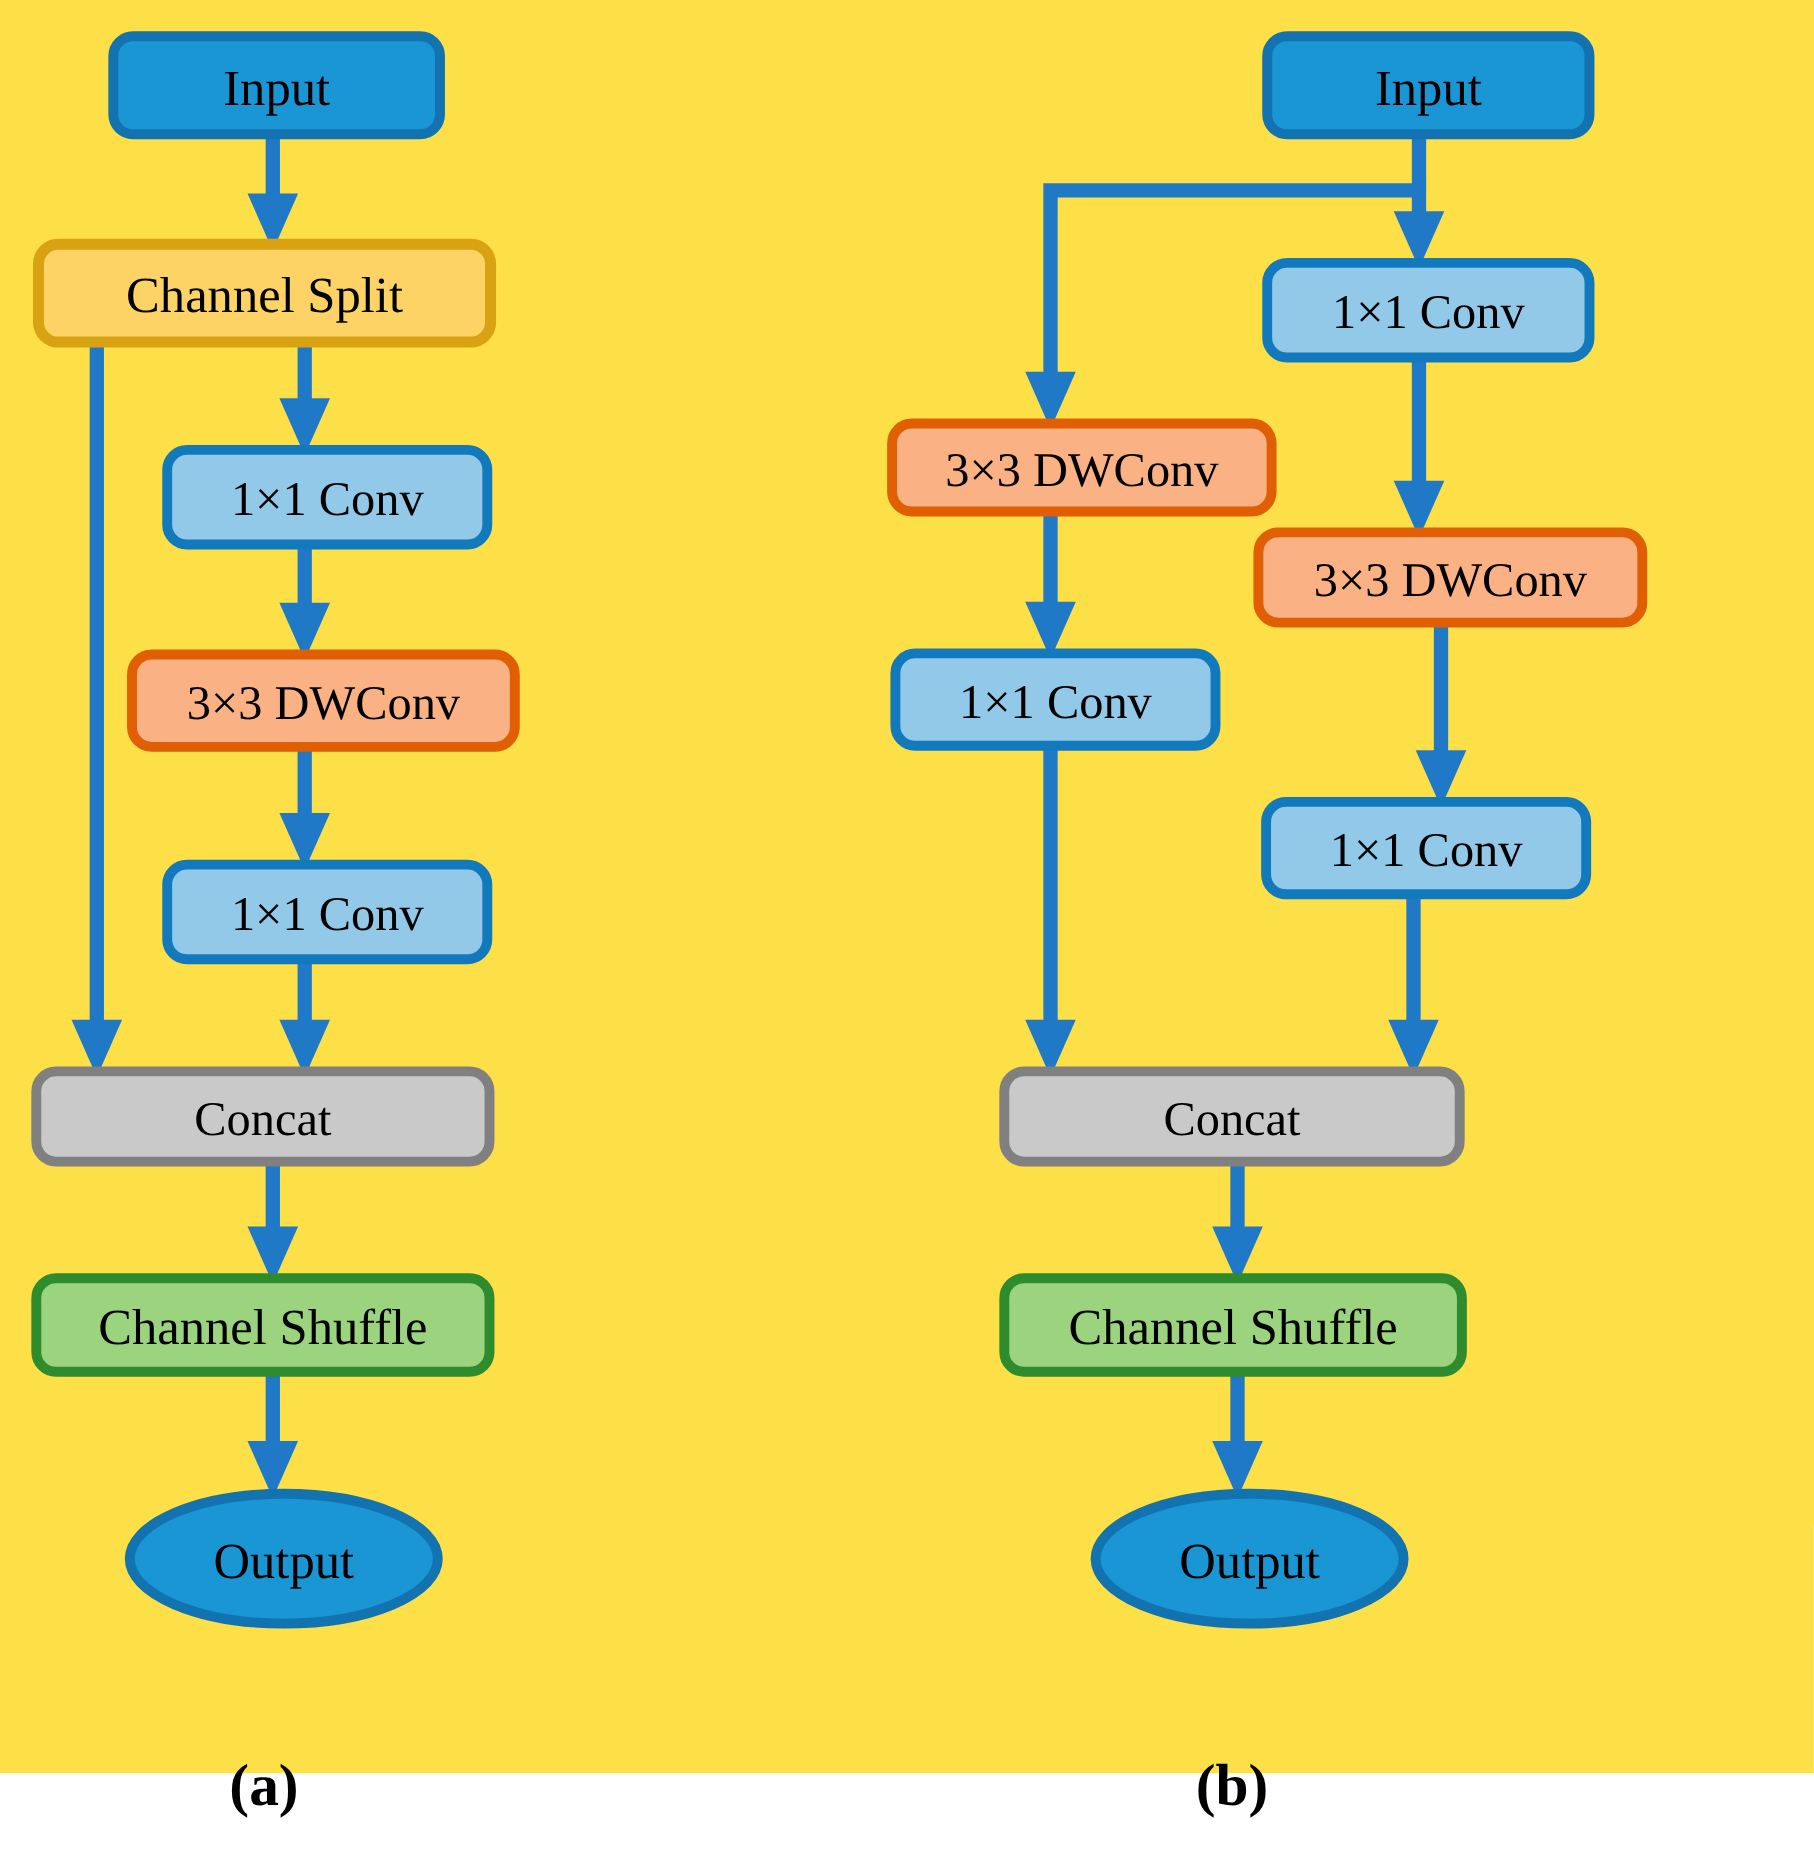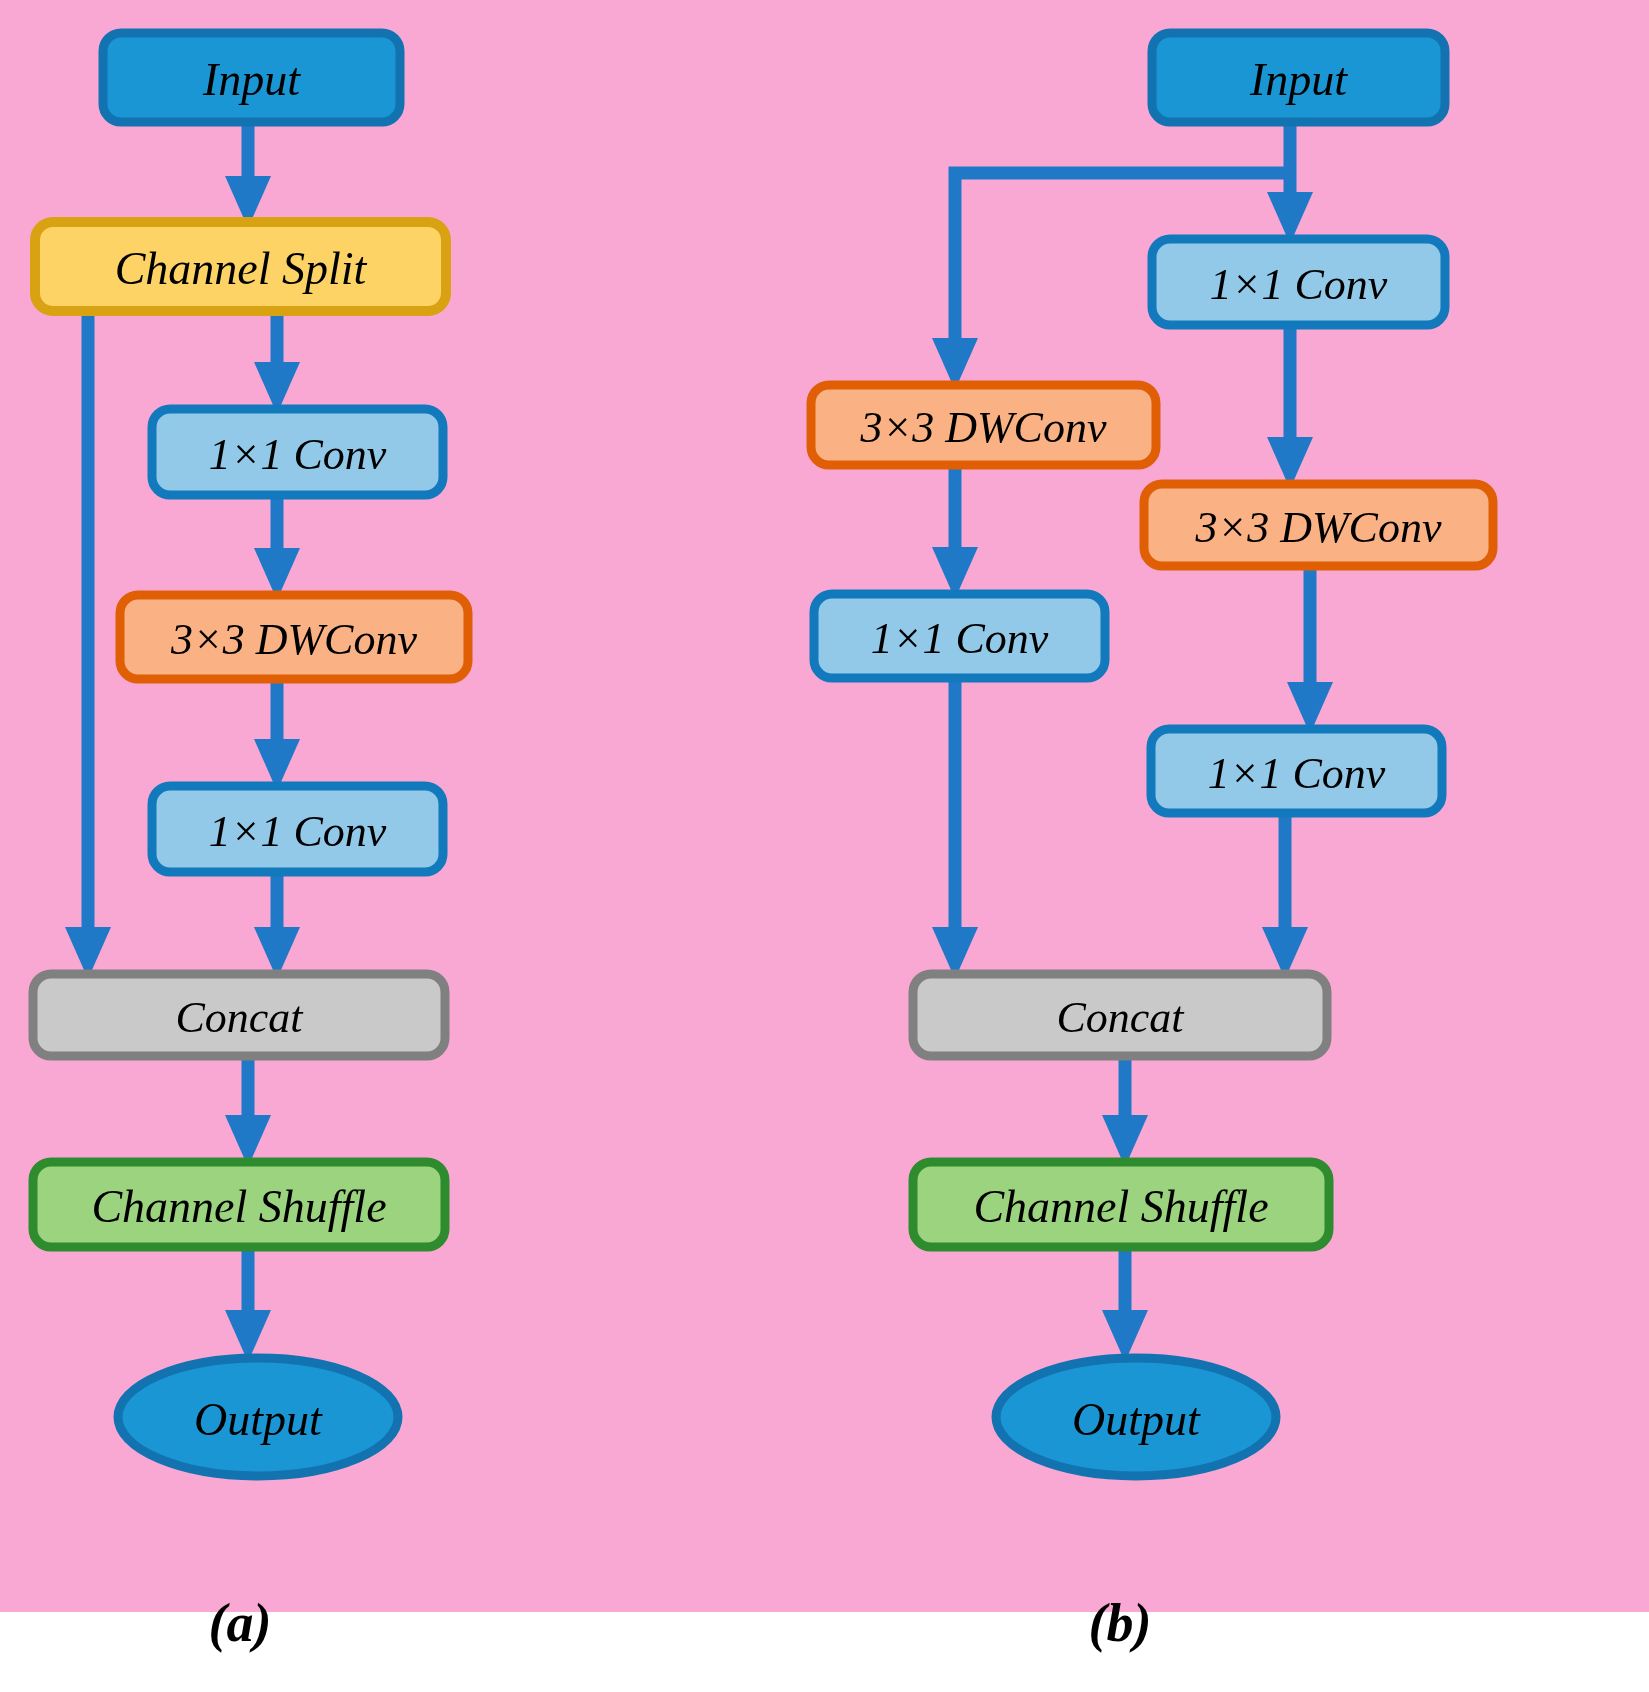--- a/index.html
+++ b/index.html
@@ -10,22 +10,21 @@
   body {
     width: 1649px;
     height: 1692px;
     font-family: "Liberation Serif", "DejaVu Serif", serif;
     overflow: hidden;
   }
   #diagram-root {
     position: relative;
     width: 1649px;
     height: 1612px;
-    background: #f9a8d4;
-    font-style: italic;
+    background: #fde047;
   }
   svg.flow {
     position: absolute;
     top: 0;
     left: 0;
     width: 1649px;
     height: 1692px;
     display: block;
   }
   .node-label {

